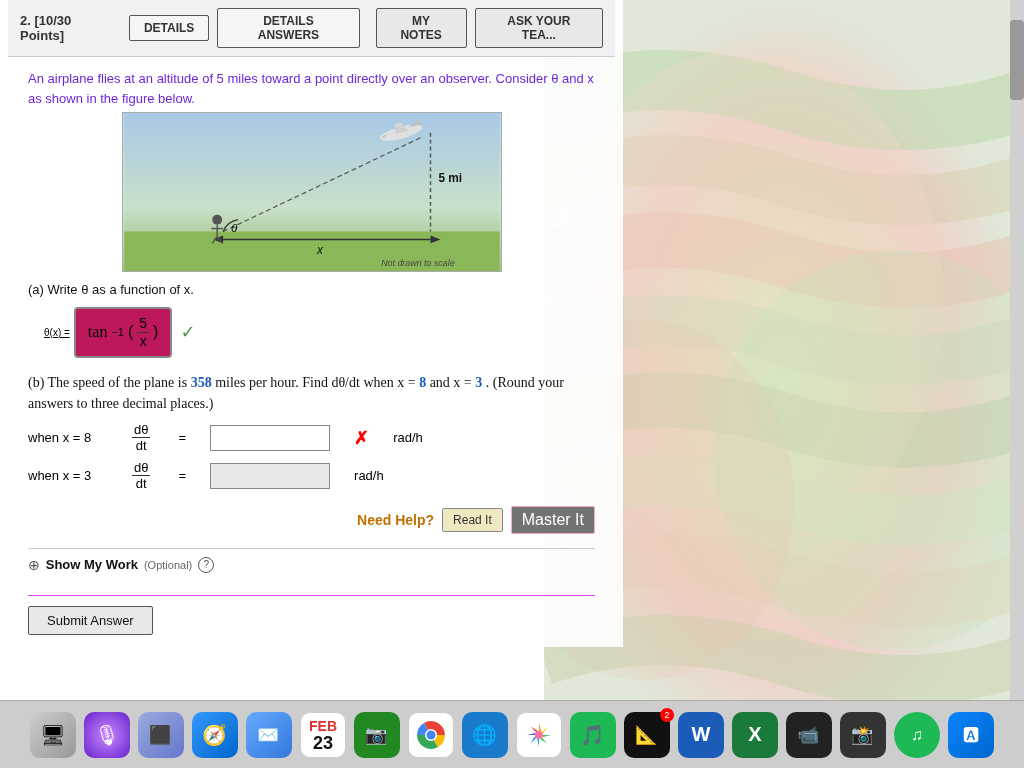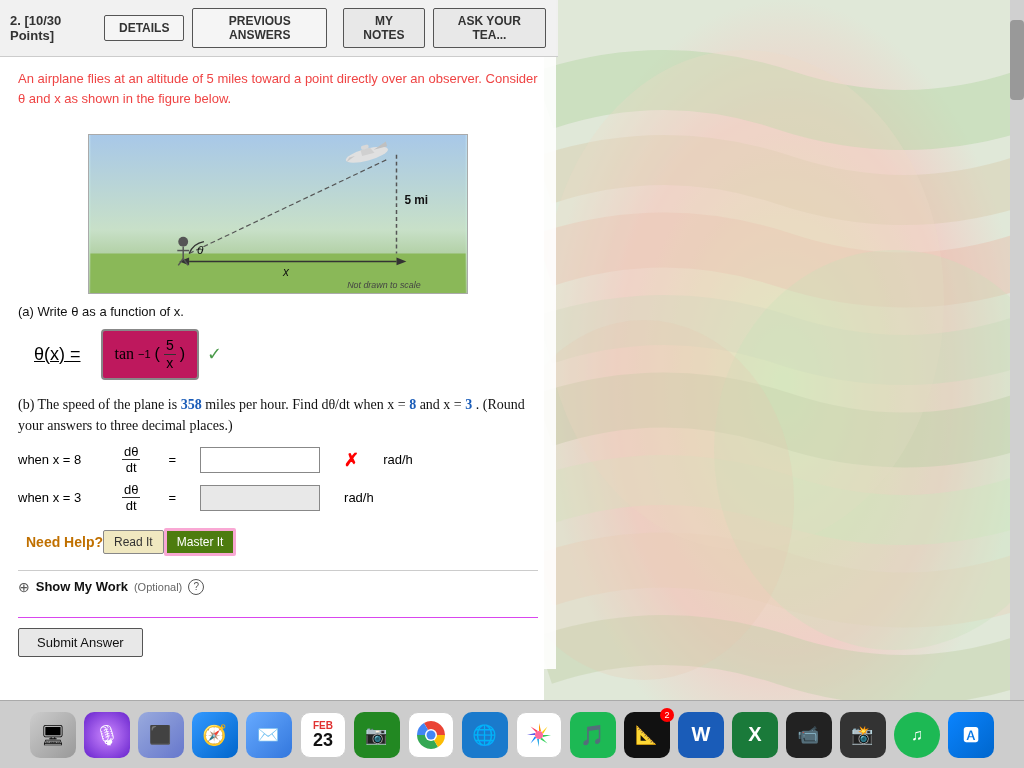--- a/index.html
+++ b/index.html
@@ -64,22 +64,22 @@
       font-size: 11px;
       color: #333;
       border-left: 1px solid #ccc;
       border-bottom: 1px solid #ccc;
       z-index: 20;
       min-width: 140px;
     }
 
     .problem-text {
       font-size: 13px;
-      color: #ef4444;
-      margin-bottom: 26px;
+      color: #6d28d9;
+      margin-bottom: 4px;
       line-height: 1.5;
     }
 
     
     .diagram-container {
       background: linear-gradient(180deg, #b8d8f0 0%, #c8e8d0 60%, #a8c890 100%);
       border: 1px solid #aaa;
       width: 380px;
       height: 160px;
       position: relative;
@@ -183,45 +183,46 @@
       font-size: 18px;
       font-weight: bold;
     }
 
     .rad-label { font-size: 13px; }
 
     
     .need-help-row {
       display: flex;
       align-items: center;
-      margin: 14px 0 8px 8px;
-      gap: 0;
+      margin: 14px 0 8px 0;
+      gap: 8px;
+      justify-content: flex-end;
     }
 
     .need-help-label {
       font-size: 14px;
       font-weight: bold;
       color: #c07000;
     }
 
     .btn-help {
       background: #f0e8c0;
       border: 1px solid #888;
       padding: 4px 10px;
       font-size: 12px;
       cursor: pointer;
       border-radius: 2px;
       color: #333;
     }
 
     .btn-help-dark {
-      background: #4d7c0f;
-      border: 3px solid #f9a8d4;
+      background: #737373;
+      border: 1px solid #f9a8d4;
       padding: 4px 10px;
-      font-size: 12px;
+      font-size: 16px;
       cursor: pointer;
       border-radius: 2px;
       color: white;
     }
 
     
     .show-work-row {
       display: flex;
       align-items: center;
       margin: 14px 0 8px 0;
@@ -350,22 +351,22 @@
       width: 480px;
       height: 100%;
       z-index: 0;
       overflow: hidden;
     }
 
     .content-panel {
       position: relative;
       z-index: 5;
       background: rgba(255,255,255,0.9);
-      width: 556px;
-      padding: 12px 18px;
+      width: 623px;
+      padding: 12px 28px;
     }
 
     .scrollbar-track {
       position: absolute;
       right: 0;
       top: 0;
       bottom: 0;
       width: 14px;
       background: #d0d0d0;
     }
@@ -410,21 +411,21 @@
         <ellipse cx="100" cy="500" rx="150" ry="180" fill="#e8c8b0" opacity="0.25"></ellipse>
       </svg>
     </div>
 
 
     <div class="content-panel">
 
       <div class="top-bar" style="background: rgba(240,240,240,0.95); margin: -12px -20px 12px -20px; padding: 8px 12px;">
         <span class="points-label">2. [10/30 Points]</span>
         <button class="btn-outline">DETAILS</button>
-        <button class="btn-outline">PREVIOUS ANSWERS</button>
+        <button class="btn-outline">DETAILS ANSWERS</button>
         <div class="spacer"></div>
         <button class="btn-filled">MY NOTES</button>
         <button class="btn-filled">ASK YOUR TEA...</button>
       </div>
 
       <p class="problem-text">An airplane flies at an altitude of 5 miles toward a point directly over an observer. Consider θ and x as shown in the figure below.</p>
 
       <div class="diagram-container">
         <svg class="diagram-svg" viewBox="0 0 380 160" xmlns="http://www.w3.org/2000/svg">
 
@@ -468,21 +469,21 @@
 
           <text x="318" y="70" font-size="12" font-weight="bold" fill="#111">5 mi</text>
 
           <text x="260" y="155" font-size="9" font-style="italic" fill="#444">Not drawn to scale</text>
         </svg>
       </div>
 
       <p class="part-label">(a) Write θ as a function of x.</p>
 
       <div style="display:flex; align-items:center; margin: 6px 0 6px 16px;">
-        <span style="font-size:18px; margin-right:20px;text-decoration:underline;">θ(x) =</span>
+        <span style="font-size:10px; margin-right:4px;text-decoration:underline;">θ(x) =</span>
         <div class="math-box">
           <span class="tan-text">tan</span>
           <span class="sup-text">−1</span>
           <span style="font-size:16px;">(</span>
           <span class="fraction">
             <span class="fraction-num">5</span>
             <span class="fraction-den">x</span>
           </span>
           <span style="font-size:16px;">)</span>
         </div>
@@ -565,21 +566,21 @@
   <div class="dock-item" style="background: linear-gradient(135deg, #3399ff, #0066cc);">
     <span style="font-size:20px; color:white;">🧭</span>
   </div>
 
   <div class="dock-item" style="background: linear-gradient(135deg, #66aaff, #3377dd);">
     <span style="font-size:18px;">✉️</span>
   </div>
 
   <div class="dock-item white-bg" style="flex-direction:column; font-size:10px;">
     <div class="dock-date">
-      <span class="month" style="color:#e03030; font-size:10px; font-weight:bold;">FEB</span>
+      <span class="month" style="color:#e03030; font-size:14px; font-weight:bold;">FEB</span>
       <span class="day" style="font-size:18px; font-weight:bold; color:#111;">23</span>
     </div>
   </div>
 
   <div class="dock-item" style="background: #228822;">
     <span style="font-size:18px;">📷</span>
   </div>
 
   <div class="dock-item" style="background: white; border: 1px solid #ccc;">
     <svg width="28" height="28" viewBox="0 0 28 28">

